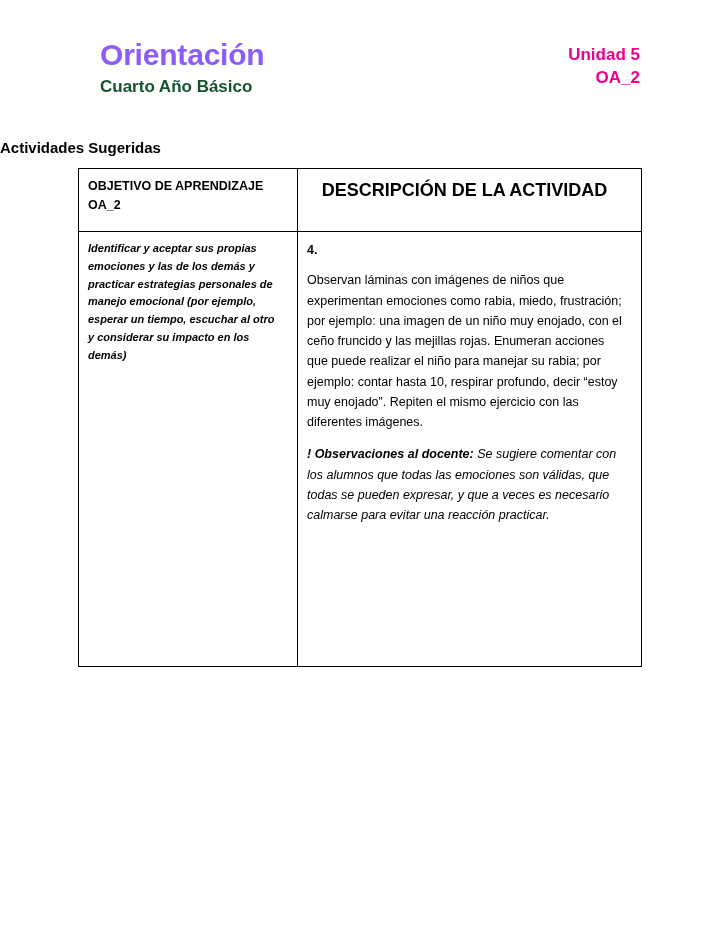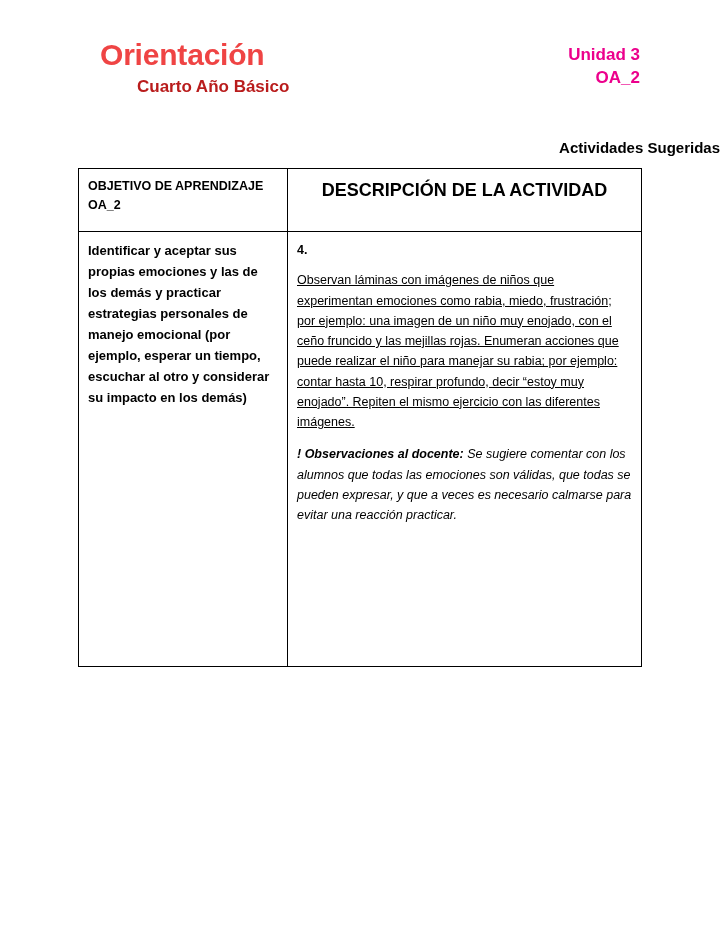--- a/index.html
+++ b/index.html
@@ -27,92 +27,91 @@
     justify-content: space-between;
     padding: 38px 80px 0 100px;
   }
   .header-left {
     display: flex;
     flex-direction: column;
   }
   .subject-title {
     font-size: 30px;
     font-weight: bold;
-    color: #ef4444;
+    color: #8b5cf6;
     line-height: 1.1;
     letter-spacing: -0.2px;
   }
   .grade-title {
     font-size: 17px;
     font-weight: bold;
-    color: #b91c1c;
+    color: #14532d;
     margin-top: 6px;
-    margin-left: 37px;
   }
   .header-right {
     text-align: right;
     margin-top: 6px;
   }
   .unit-line {
     font-size: 17px;
     font-weight: bold;
     color: #ec008c;
     line-height: 1.35;
   }
   .section-title {
-    text-align: right;
+    text-align: left;
     font-size: 15px;
     font-weight: bold;
     margin-top: 42px;
     margin-bottom: 12px;
   }
   .table-wrap {
     margin: 0 78px 0 78px;
   }
   table.activities {
     width: 564px;
     border-collapse: collapse;
     table-layout: fixed;
   }
   table.activities td, table.activities th {
     border: 1px solid #000000;
     vertical-align: top;
-    padding: 8px 9px 8px 9px;
+    padding: 8px 19px 8px 9px;
   }
   th.col-oa {
     width: 190px;
     text-align: left;
     font-size: 12.5px;
     font-weight: bold;
     line-height: 1.5;
     height: 46px;
   }
   th.col-desc {
     text-align: center;
     font-size: 18px;
     font-weight: bold;
     line-height: 1.5;
   }
   td.oa-cell {
-    font-size: 13px;
+    font-size: 11px;
     font-weight: bold;
     line-height: 1.62;
     height: 418px;
+    font-style: italic;
   }
   td.desc-cell {
     font-size: 12.5px;
     line-height: 1.62;
   }
   .num-label {
     font-weight: bold;
     margin: 0 0 10px 0;
   }
   .desc-para {
     margin: 0 0 12px 0;
-    text-decoration: underline;
   }
   .obs-para {
     margin: 0;
     font-style: italic;
   }
   .obs-lead {
     font-weight: bold;
     font-style: italic;
     margin-top: 32px;
   }
@@ -121,21 +120,21 @@
 <body>
 
 <div class="page">
 
   <div class="header">
     <div class="header-left">
       <div class="subject-title">Orientación</div>
       <div class="grade-title">Cuarto Año Básico</div>
     </div>
     <div class="header-right">
-      <div class="unit-line">Unidad 3</div>
+      <div class="unit-line">Unidad 5</div>
       <div class="unit-line">OA_2</div>
     </div>
   </div>
 
   <div class="section-title">Actividades Sugeridas</div>
 
   <div class="table-wrap">
     <table class="activities">
       <thead>
         <tr>

